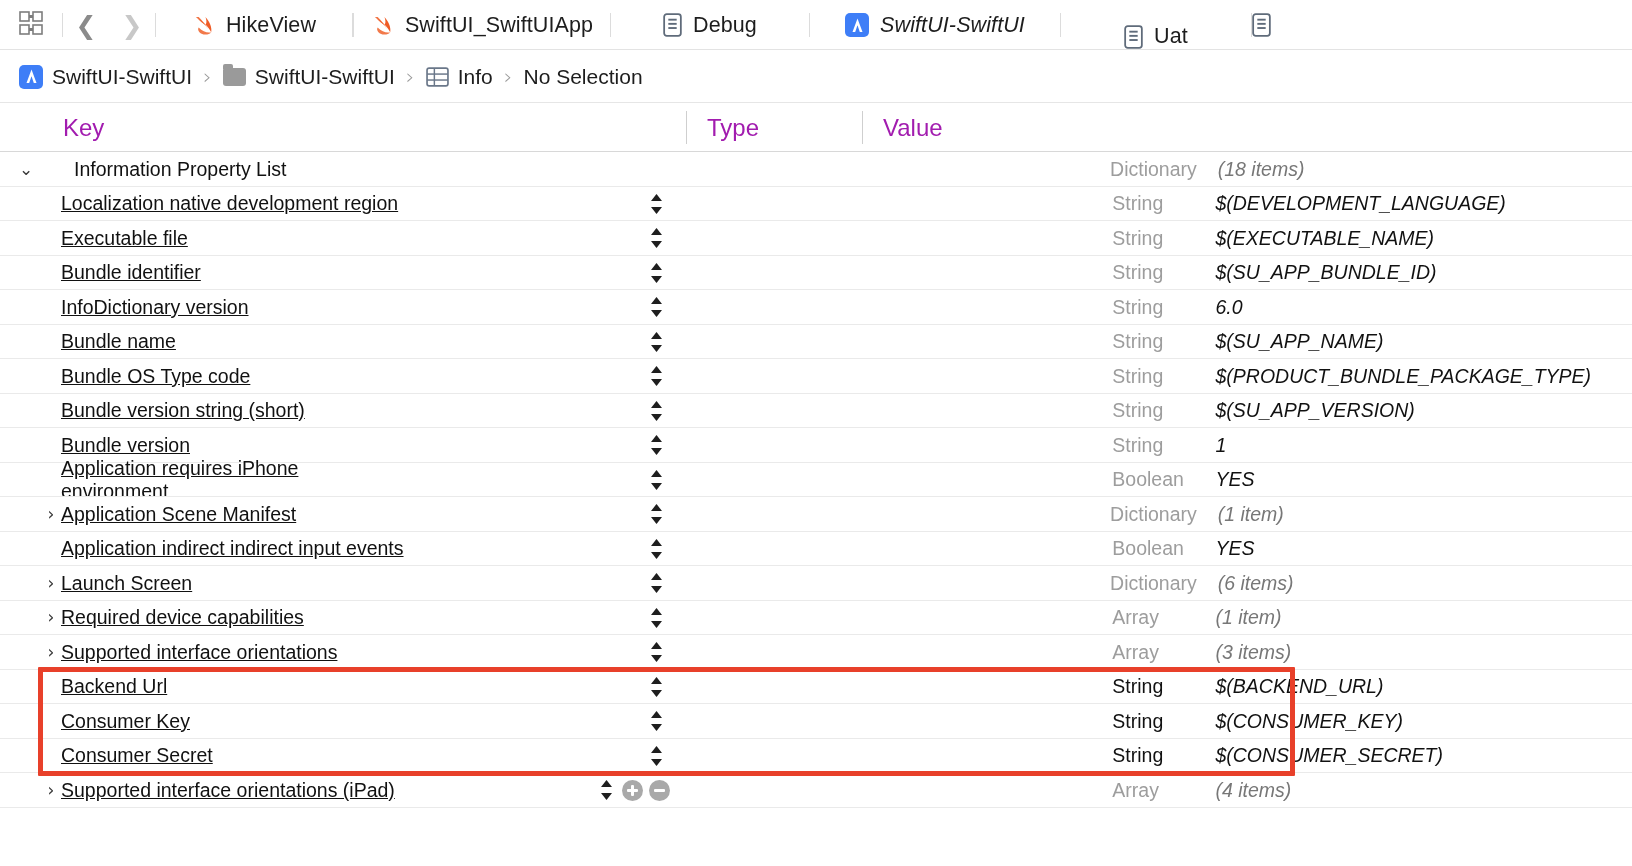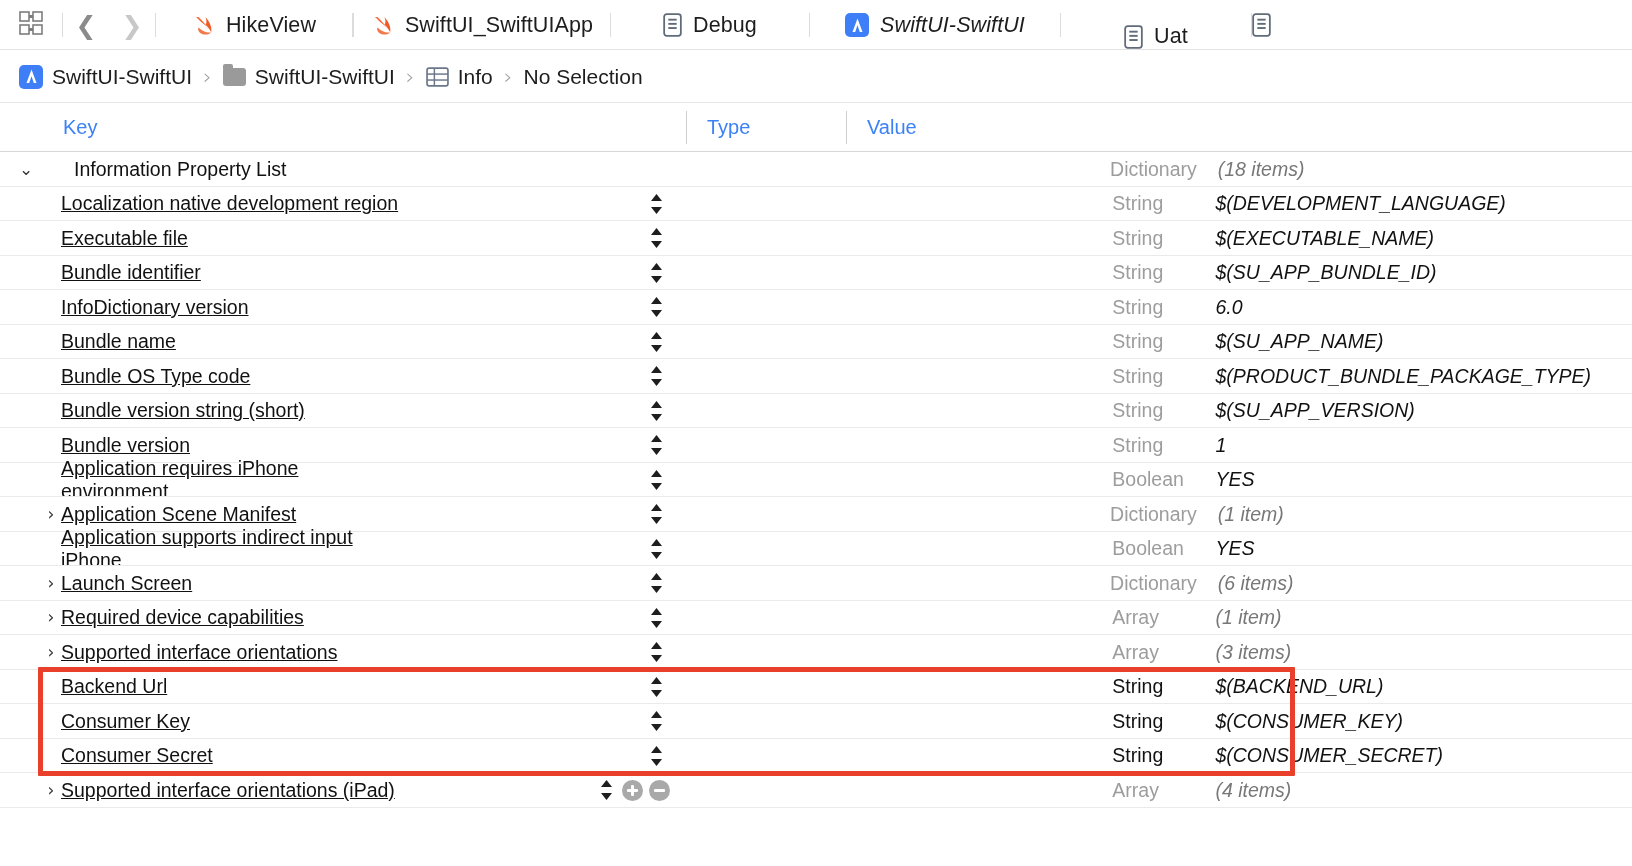--- a/index.html
+++ b/index.html
@@ -155,30 +155,30 @@
     align-items: center;
     background: #ffffff;
     position: relative;
   }
   .thead::after {
     content: "";
     position: absolute; left: 0; right: 0; bottom: 0;
     height: 1px; background: #d8d8d8;
   }
   .th {
-    font-size: 20px;
-    color: #3b82f6;
+    font-size: 24px;
+    color: #a21caf;
     position: relative;
     height: 100%;
     display: flex;
     align-items: center;
   }
   .th-key   { width: 686px; padding-left: 63px; }
   .th-type  { width: 160px; padding-left: 21px; }
-  .th-value { width: 726px; padding-left: 21px; }
+  .th-value { width: 726px; padding-left: 21px; margin-left: 16px; }
   .th-type::before, .th-value::before {
     content: "";
     position: absolute;
     left: 0; top: 8px; bottom: 8px;
     width: 1px;
     background: #cfcfcf;
   }
 
   .tbody { position: relative; }
 
@@ -584,21 +584,21 @@
   <path d="M8.5 22 L3 15 L14 15 Z" fill="#1e1e1e"></path>
 </svg>
 
      </div>
      <div class="cell-type">Dictionary</div>
      <div class="cell-value muted">(1 item)</div>
       </div>
       <div class="row lvl1">
         <div class="cell-key">
 
-       <span class="key-text">Application supports indirect input iPhone</span>
+       <span class="key-text">Application indirect indirect input events</span>
      </div>
      <div class="cell-stepper">
        <svg class="stepper" viewBox="0 0 17 24">
   <path d="M8.5 2 L14 9 L3 9 Z" fill="#1e1e1e"></path>
   <path d="M8.5 22 L3 15 L14 15 Z" fill="#1e1e1e"></path>
 </svg>
 
      </div>
      <div class="cell-type">Boolean</div>
      <div class="cell-value">YES</div>

